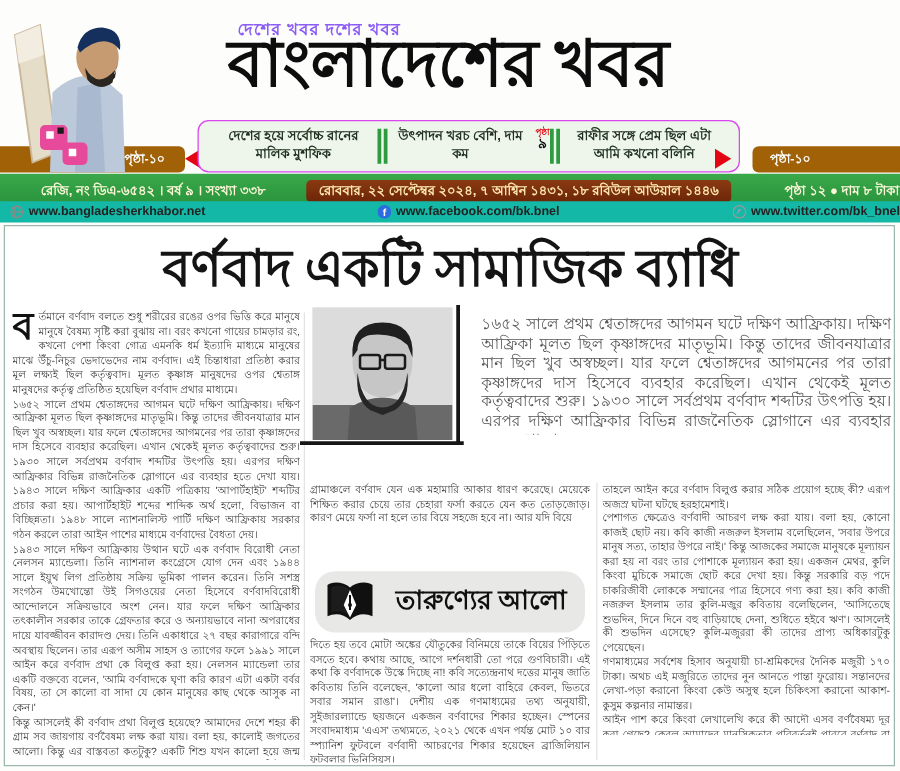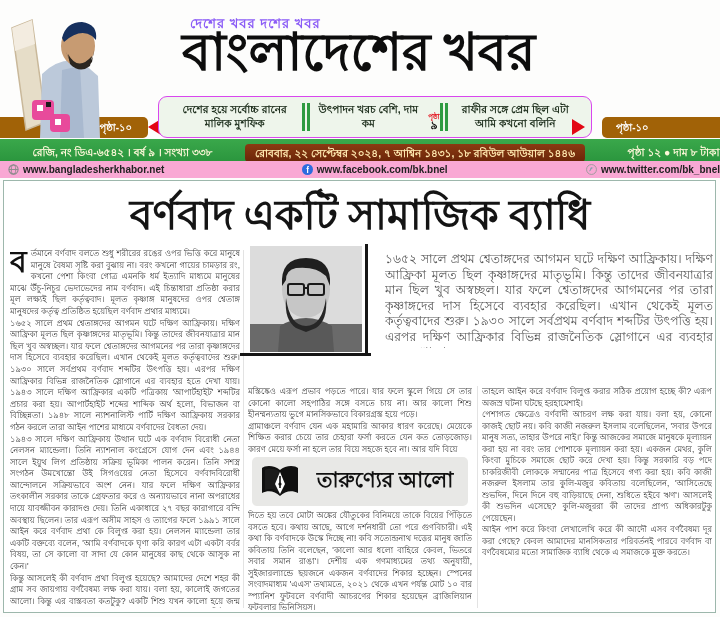--- a/index.html
+++ b/index.html
@@ -28,21 +28,21 @@
     background:#eef5eb; border:1px solid #d946ef; border-radius:9px;
     display:flex; align-items:center; justify-content:space-between;
     padding:2px 8px; z-index:2;
   }
   .teaser {
     flex:1 1 0; text-align:center; font-size:10.5px; font-weight:bold;
     color:#20311f; line-height:1.3; padding:0 3px; cursor:pointer;
   }
   .teaser-sep { display:flex; gap:2px; height:28px; }
   .teaser-sep i { display:block; width:3px; height:100%; background:#2e9b41; }
-  .teaser-mid { display:flex; align-items:flex-end; flex:1 1 0; }
+  .teaser-mid { display:flex; align-items:flex-start; flex:1 1 0; }
   .pagenum { display:flex; flex-direction:column; align-items:center; margin-left:2px; line-height:1; }
   .pagenum em { font-style:normal; color:#e30613; font-size:7px; font-weight:bold; }
   .pagenum b { color:#111; font-size:11px; }
 
   .ribbon {
     position:absolute; top:117px; height:21px; background:#a16207; color:#fff;
     font-size:10px; font-weight:bold; line-height:21px; z-index:1; cursor:pointer;
   }
   .ribbon.left  { left:0; width:148px; text-align:right; padding-right:16px; border-radius:0 5px 5px 0; }
   .ribbon.right { right:0; width:118px; text-align:left; padding-left:14px; border-radius:5px 0 0 5px; }
@@ -62,21 +62,21 @@
   .infobar .date {
     flex:0 0 340px; text-align:center; height:18px; line-height:18px;
     background:linear-gradient(180deg,#8a3a12,#6b2508); border-radius:4px; color:#ffe9b0;
   }
   .infobar .price { flex:1; text-align:center;padding-left:42px; }
 
   
   .webbar {
     position:absolute; left:0; top:161px; width:720px; height:17px;
     display:flex; align-items:center; font-size:10px; font-weight:bold; color:#222;
-    background:#f9a8d4;
+    background:#14b8a6;
   }
   .webitem { display:flex; align-items:center; gap:4px; cursor:pointer; }
   .webitem.site { margin-left:8px; width:300px; }
   .webitem.fb   { width:290px; }
   .webitem svg { display:block; }
 
   
   .article-box { position:absolute; left:3px; top:180px; width:713px; height:433px;
                  border:1px solid #9db7ac; background:#fff; }
   .headline { position:absolute; left:0; top:183px; width:720px; text-align:center;
@@ -99,21 +99,21 @@
   .div2 { left:477px; top:386px; height:222px; }
 
   .photo { position:absolute; left:250px; top:246px; width:112px; height:106px; background:#d9d9d9; }
   .frame-v { position:absolute; left:365px; top:244px; width:3px;  height:112px; background:#161616; }
   .frame-h { position:absolute; left:240px; top:353px; width:131px; height:3px;  background:#161616; }
 
   .pullquote { position:absolute; left:385px; top:252px; width:328px; height:96px;
                font-size:12.3px; line-height:15.5px; color:#555; text-align:justify; overflow:hidden; }
 
   .logobox { position:absolute; left:252px; top:457px; width:216px; height:49px;
-             background:#e8e8e6; border-radius:5px; display:flex; align-items:center; gap:10px;
+             background:#e8e8e6; border-radius:16px; display:flex; align-items:center; gap:10px;
              padding:0 8px; }
   .logobox .logoname { font-size:21px; font-weight:900; color:#101010; flex:1; text-align:center;
                        font-family:"Liberation Serif","DejaVu Serif",serif; }
 
   .author { position:absolute; left:504px; top:591px; width:230px; text-align:center;
             font-size:9px; font-weight:bold; color:#1a1a1a;margin-top:48px; }
 </style>
 </head>
 <body>
 
@@ -220,21 +220,20 @@
       <line x1="54" y1="42" x2="58" y2="42" stroke="#1a1a1a" stroke-width="2"></line>
       <path d="M36 52 Q40 80 56 80 Q72 80 76 52 Q78 74 66 82 L56 86 L46 82 Q34 74 36 52 Z" fill="#262626"></path>
     </svg>
   </div>
   <div class="frame-v"></div>
   <div class="frame-h"></div>
 
   <div class="pullquote">১৬৫২ সালে প্রথম শ্বেতাঙ্গদের আগমন ঘটে দক্ষিণ আফ্রিকায়। দক্ষিণ আফ্রিকা মূলত ছিল কৃষ্ণাঙ্গদের মাতৃভূমি। কিন্তু তাদের জীবনযাত্রার মান ছিল খুব অস্বচ্ছল। যার ফলে শ্বেতাঙ্গদের আগমনের পর তারা কৃষ্ণাঙ্গদের দাস হিসেবে ব্যবহার করেছিল। এখান থেকেই মূলত কর্তৃত্ববাদের শুরু। ১৯৩০ সালে সর্বপ্রথম বর্ণবাদ শব্দটির উৎপত্তি হয়। এরপর দক্ষিণ আফ্রিকার বিভিন্ন রাজনৈতিক স্লোগানে এর ব্যবহার হতে দেখা যায়</div>
 
   <div class="col col2a">
-    <p>মস্তিষ্কেও এরূপ প্রভাব পড়তে পারে। যার ফলে স্কুলে গিয়ে সে তার কোনো কালো সহপাঠির সঙ্গে বসতে চায় না। আর কালো শিশু হীনম্মন্যতায় ভুগে মানসিকভাবে বিকারগ্রস্ত হয়ে পড়ে।</p>
     <p>গ্রামাঞ্চলে বর্ণবাদ যেন এক মহামারি আকার ধারণ করেছে। মেয়েকে শিক্ষিত করার চেয়ে তার চেহারা ফর্সা করতে যেন কত তোড়জোড়। কারণ মেয়ে ফর্সা না হলে তার বিয়ে সহজে হবে না। আর যদি বিয়ে</p>
   </div>
 
   <div class="logobox">
     <svg width="40" height="36" viewBox="0 0 40 36">
       <path d="M20 6 C15 1 5 1 2 4 L2 29 C8 26 15 27 20 32 C25 27 32 26 38 29 L38 4 C35 1 25 1 20 6 Z" fill="#101010"></path>
       <path d="M20 8 C16 4 8 4 5 6 L5 26 C10 24 16 25 20 29 Z" fill="#1c1c1c"></path>
       <polygon points="20,8 15,20 20,30 25,20" fill="#ffffff"></polygon>
       <line x1="20" y1="12" x2="20" y2="24" stroke="#101010" stroke-width="1.6"></line>
       <circle cx="20" cy="20" r="1.6" fill="#101010"></circle>
@@ -242,18 +241,19 @@
     <span class="logoname">তারুণ্যের আলো</span>
   </div>
 
   <div class="col col2b">
     <p>দিতে হয় তবে মোটা অঙ্কের যৌতুকের বিনিময়ে তাকে বিয়ের পিঁড়িতে বসতে হবে। কথায় আছে, আগে দর্শনধারী তো পরে গুণবিচারী। এই কথা কি বর্ণবাদকে উস্কে দিচ্ছে না! কবি সত্যেন্দ্রনাথ দত্তের মানুষ জাতি কবিতায় তিনি বলেছেন, 'কালো আর ধলো বাহিরে কেবল, ভিতরে সবার সমান রাঙা'। দেশীয় এক গণমাধ্যমের তথ্য অনুযায়ী, সুইজারল্যান্ডে ছয়জনে একজন বর্ণবাদের শিকার হচ্ছেন। স্পেনের সংবাদমাধ্যম 'এএস' তথ্যমতে, ২০২১ থেকে এখন পর্যন্ত মোট ১০ বার স্প্যানিশ ফুটবলে বর্ণবাদী আচরণের শিকার হয়েছেন ব্রাজিলিয়ান ফুটবলার ভিনিসিয়ুস।</p>
   </div>
 
   <div class="col col3">
     <p>তাহলে আইন করে বর্ণবাদ বিলুপ্ত করার সঠিক প্রয়োগ হচ্ছে কী? এরূপ অজস্র ঘটনা ঘটছে হরহামেশাই।</p>
     <p>পেশাগত ক্ষেত্রেও বর্ণবাদী আচরণ লক্ষ করা যায়। বলা হয়, কোনো কাজই ছোট নয়। কবি কাজী নজরুল ইসলাম বলেছিলেন, 'সবার উপরে মানুষ সত্য, তাহার উপরে নাই।' কিন্তু আজকের সমাজে মানুষকে মূল্যায়ন করা হয় না বরং তার পোশাকে মূল্যায়ন করা হয়। একজন মেথর, কুলি কিংবা মুচিকে সমাজে ছোট করে দেখা হয়। কিন্তু সরকারি বড় পদে চাকরিজীবী লোককে সম্মানের পাত্র হিসেবে গণ্য করা হয়। কবি কাজী নজরুল ইসলাম তার কুলি-মজুর কবিতায় বলেছিলেন, 'আসিতেছে শুভদিন, দিনে দিনে বহু বাড়িয়াছে দেনা, শুধিতে হইবে ঋণ'। আসলেই কী শুভদিন এসেছে? কুলি-মজুররা কী তাদের প্রাপ্য অধিকারটুকু পেয়েছেন।</p>
+    <p>গণমাধ্যমের সর্বশেষ হিসাব অনুযায়ী চা-শ্রমিকদের দৈনিক মজুরী ১৭০ টাকা। অথচ এই মজুরিতে তাদের নুন আনতে পান্তা ফুরোয়। সন্তানদের লেখা-পড়া করানো কিংবা কেউ অসুস্থ হলে চিকিৎসা করানো আকাশ-কুসুম কল্পনার নামান্তর।</p>
     <p>আইন পাশ করে কিংবা লেখালেখি করে কী আদৌ এসব বর্ণবৈষম্য দূর করা গেছে? কেবল আমাদের মানসিকতার পরিবর্তনই পারবে বর্ণবাদ বা বর্ণবৈষম্যের মতো সামাজিক ব্যাধি থেকে এ সমাজকে মুক্ত করতে।</p>
   </div>
 
   <div class="author">লেখক : শিক্ষার্থী, ইসলামী বিশ্ববিদ্যালয়, কুষ্টিয়া।</div>
 
 </div>
 
 </body></html>

